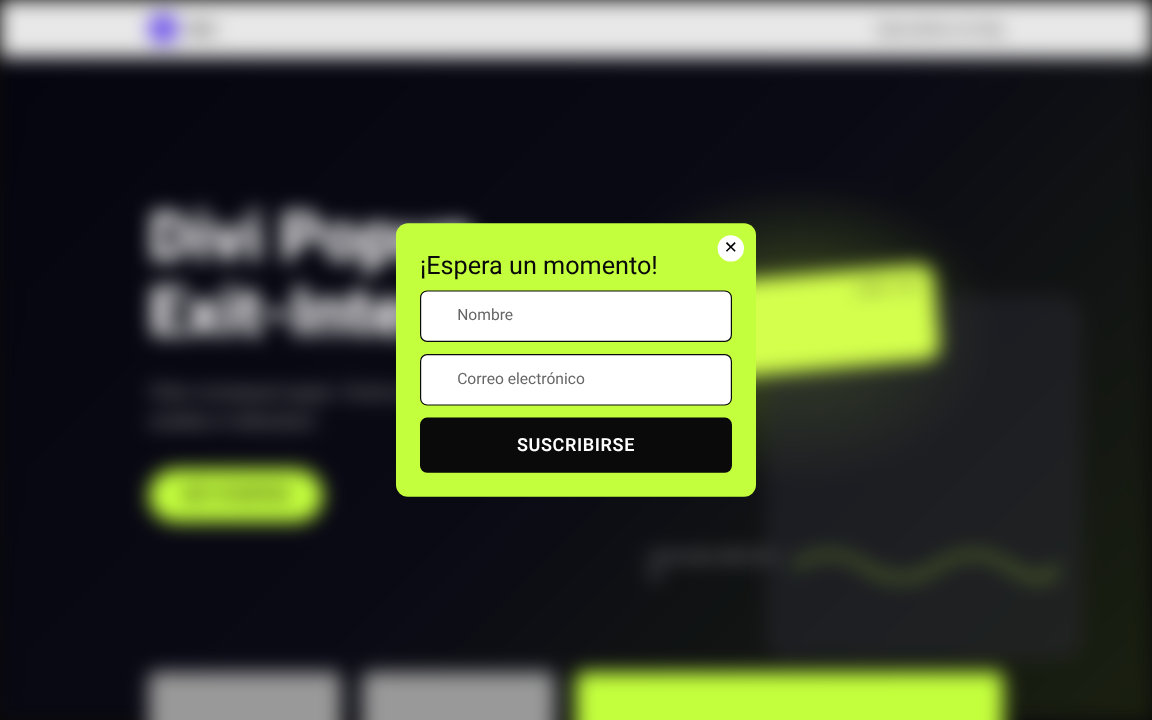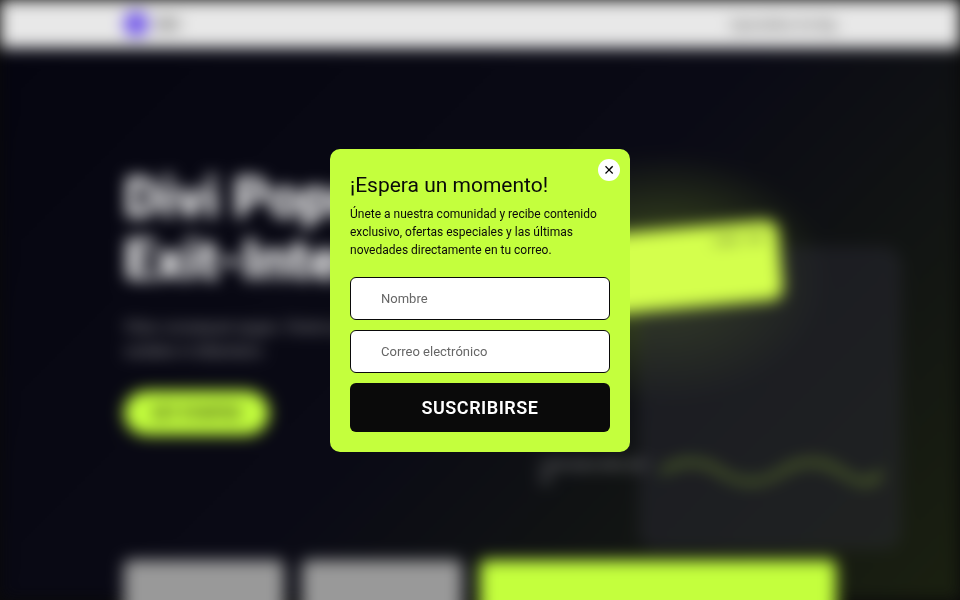--- a/index.html
+++ b/index.html
@@ -225,21 +225,21 @@
       color: #666;
     }
     
     .modal-submit {
       width: 100%;
       padding: 14px;
       background: #0a0a0a;
       color: white;
       border: none;
       border-radius: 6px;
-      font-size: 18px;
+      font-size: 15px;
       font-weight: 600;
       letter-spacing: 0.5px;
       cursor: pointer;
     }
     
     .hero-side-text {
       position: absolute;
       left: 540px;
       top: 410px;
       width: 110px;
@@ -297,18 +297,17 @@
     </div>
   </div>
 </div>
 
 <div class="modal-overlay">
   <div class="modal">
     <button class="modal-close">
       <span>✕</span>
     </button>
     <h2 class="modal-title">¡Espera un momento!</h2>
-    <p class="modal-desc">Únete a nuestra comunidad y recibe contenido exclusivo, ofertas especiales y las últimas novedades directamente en tu correo.</p>
     <input class="modal-input" type="text" placeholder="Nombre" style="">
     <input class="modal-input" type="email" placeholder="Correo electrónico" style="">
     <button class="modal-submit">SUSCRIBIRSE</button>
   </div>
 </div>
 
 </body></html>

